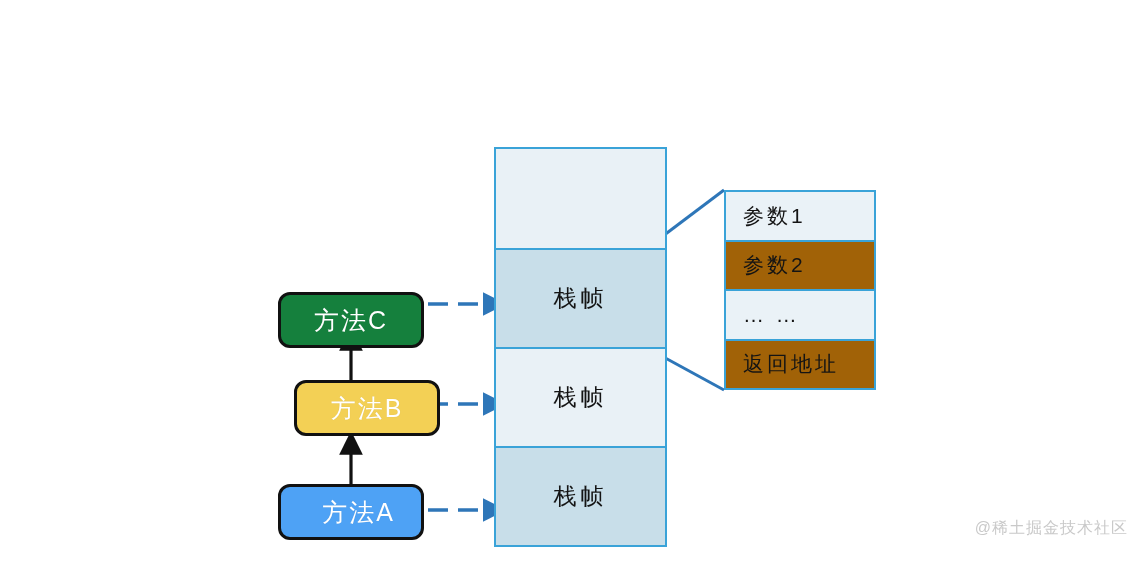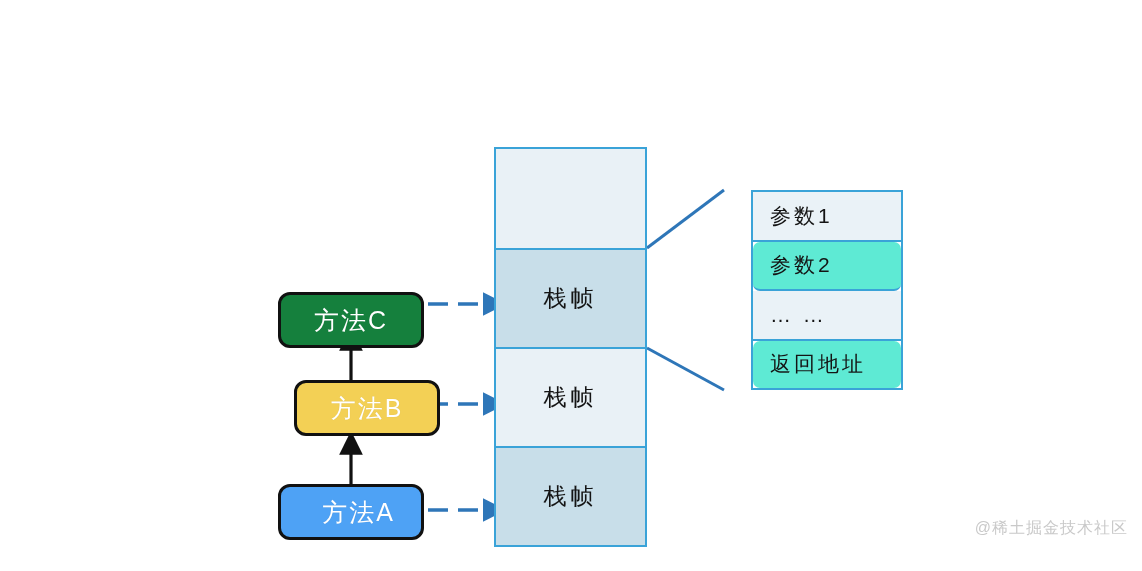--- a/index.html
+++ b/index.html
@@ -50,21 +50,21 @@
   }
   #method-c { left: 278px; top: 292px; background: #15803d; }
   #method-b { left: 294px; top: 380px; background: #f3d055; }
   #method-a { left: 278px; top: 484px; background: #4ea2f5; padding-left: 15px; }
 
   
   #stack-column {
     position: absolute;
     left: 494px;
     top: 147px;
-    width: 153px;
+    width: 173px;
     height: 400px;
     box-sizing: border-box;
     border: 2px solid #3aa3d8;
     display: flex;
     flex-direction: column;
   }
   .stack-cell {
     box-sizing: border-box;
     display: flex;
     align-items: center;
@@ -86,36 +86,35 @@
   #detail-panel {
     position: absolute;
     left: 724px;
     top: 190px;
     width: 152px;
     height: 200px;
     box-sizing: border-box;
     border: 2px solid #3aa3d8;
     display: flex;
     flex-direction: column;
-    margin-left: 27px;
   }
   .detail-row {
     flex: 1 1 0;
     box-sizing: border-box;
     display: flex;
     align-items: center;
     padding-left: 17px;
     font-size: 21px;
     letter-spacing: 3px;
     color: #141414;
     border-bottom: 2px solid #3aa3d8;
   }
   .detail-row:last-child { border-bottom: none; text-align: right; }
   .row-light { background: #eaf2f7; }
-  .row-dark  { background: #5eead4; border-radius: 7px; }
+  .row-dark  { background: #a16207; }
 
   
   #watermark {
     position: absolute;
     right: 14px;
     bottom: 32px;
     font-size: 16px;
     color: #c9c9c9;
     letter-spacing: 1px;
     user-select: none;

